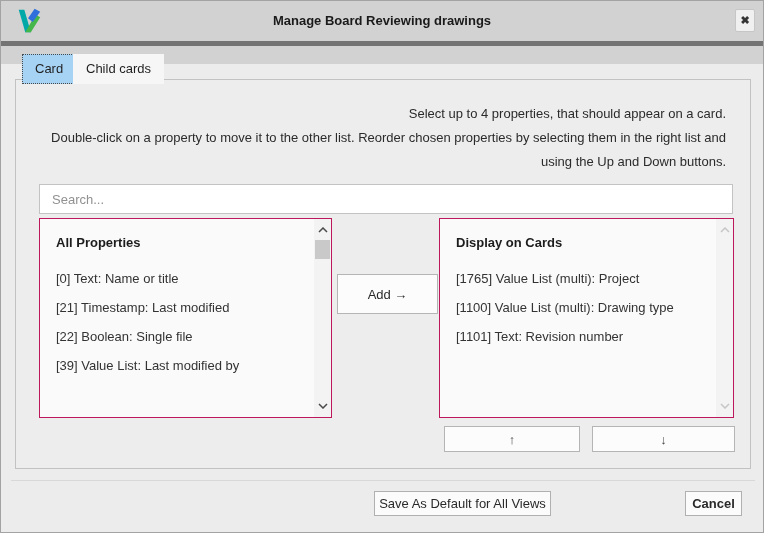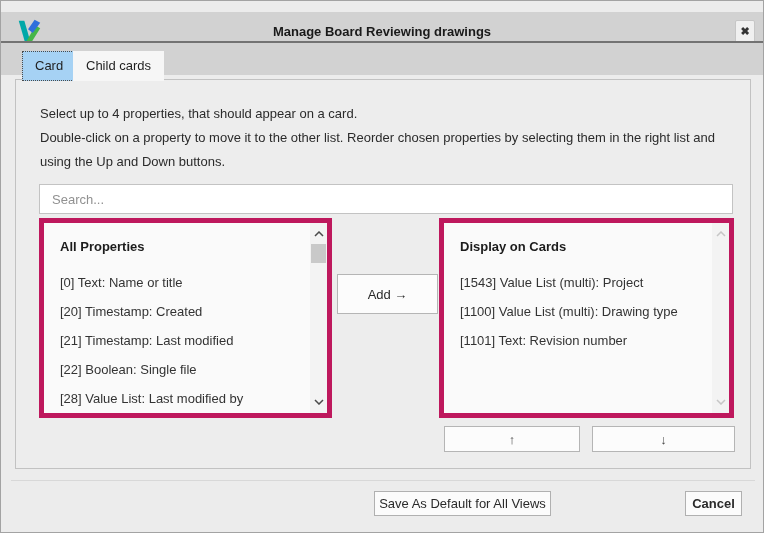--- a/index.html
+++ b/index.html
@@ -12,40 +12,40 @@
   }
   .dialog {
     position: relative;
     width: 764px; height: 533px;
     background: #ececec;
     border: 1px solid #a3a3a3;
     overflow: hidden;
   }
   
   .titlebar {
-    position: absolute; left: 0; top: 11px; width: 100%; height: 40px;
+    position: absolute; left: 0; top: 0; width: 100%; height: 40px;
     background: #d2d2d2;
     padding-left: 28px;
   }
   .logo { position: absolute; left: 14px; top: 6px; width: 28px; height: 28px; }
   .title {
     position: absolute; left: 0; top: 0; width: 100%; height: 40px;
     line-height: 40px; text-align: center; font-weight: bold; color: #1a1a1a;
   }
   .close-btn {
     position: absolute; right: 8px; top: 8px; width: 20px; height: 23px;
     background: #f0f0f0; border: 1px solid #c6c6c6; border-radius: 2px;
     font-size: 11px; font-weight: bold; color: #333;
     display: flex; align-items: center; justify-content: center;
     cursor: pointer;
   }
   
   .tabstrip {
-    position: absolute; left: 0; top: 40px; width: 100%; height: 34px;
-    background: #d2d2d2; border-top: 2px solid #737373;
+    position: absolute; left: 0; top: 40px; width: 100%; height: 23px;
+    background: #d2d2d2; border-top: 5px solid #737373;
   }
   .tab {
     position: absolute; top: 8px; height: 30px; line-height: 28px;
     padding: 0 12px; cursor: pointer; z-index: 3; color: #1f1f1f;
   }
   .tab-active {
     left: 21px;
     background: #a6d2f4;
     border: 1px dotted #4a4a4a;
   }
@@ -53,32 +53,32 @@
     left: 72px;
     background: #f6f6f6;
     border: 1px solid #f6f6f6;
   }
   
   .panel {
     position: absolute; left: 14px; top: 78px; width: 736px; height: 390px;
     background: #ededed; border: 1px solid #c2c2c2; z-index: 2;
   }
   .instructions { position: absolute; left: 24px; top: 22px; right: 24px; color: #2b2b2b; }
-  .instructions p { line-height: 24px; }
+  .instructions p { line-height: 24px; text-align: right; }
   .search-input {
     position: absolute; left: 23px; top: 104px; width: 694px; height: 30px;
     border: 1px solid #c3c3c3; background: #ffffff; padding: 0 12px;
     font-family: "Liberation Sans", sans-serif; font-size: 13px; color: #ec4899;
     outline: none;
   }
   .search-input::placeholder { color: #919191; }
   
   .list {
     position: absolute; top: 138px; height: 200px;
-    background: #fafafa; border: 5px solid #be185d; overflow: hidden;
+    background: #fafafa; border: 1px solid #be185d; overflow: hidden;
   }
   .list-left  { left: 23px;  width: 293px; }
   .list-right { left: 423px; width: 295px; }
   .list-header { margin: 15px 16px 0 16px; font-weight: bold; color: #1c1c1c; line-height: 18px; }
   .list-items { list-style: none; margin-top: 12px; }
   .list-items li {
     line-height: 29px; padding: 0 16px; color: #333;
     white-space: nowrap; overflow: hidden; cursor: default;
   }
   
@@ -134,24 +134,23 @@
       <p>Select up to 4 properties, that should appear on a card.</p>
       <p>Double-click on a property to move it to the other list. Reorder chosen properties by selecting them in the right list and using the Up and Down buttons.</p>
     </div>
 
     <input class="search-input" type="text" placeholder="Search..." style="">
 
     <div class="list list-left">
       <div class="list-header">All Properties</div>
       <ul class="list-items">
           <li>[0] Text: Name or title</li>
-          <li>[20] Timestamp: Created</li>
           <li>[21] Timestamp: Last modified</li>
           <li>[22] Boolean: Single file</li>
-          <li>[28] Value List: Last modified by</li>
+          <li>[39] Value List: Last modified by</li>
         </ul>
       <div class="sb">
         <div class="sb-btn up">
           <svg width="10" height="6">
               <polyline points="1,5 5,1 9,5" stroke="#4a4a4a" stroke-width="1.5" fill="none"></polyline>
             </svg>
         </div>
         <div class="sb-thumb"></div>
         <div class="sb-btn down">
           <svg width="10" height="6">
@@ -159,21 +158,21 @@
             </svg>
         </div>
       </div>
     </div>
 
     <div class="btn btn-add">Add  →</div>
 
     <div class="list list-right">
       <div class="list-header">Display on Cards</div>
       <ul class="list-items">
-          <li>[1543] Value List (multi): Project</li>
+          <li>[1765] Value List (multi): Project</li>
           <li>[1100] Value List (multi): Drawing type</li>
           <li>[1101] Text: Revision number</li>
         </ul>
       <div class="sb">
         <div class="sb-btn up">
           <svg width="10" height="6">
               <polyline points="1,5 5,1 9,5" stroke="#c6c6c6" stroke-width="1.5" fill="none"></polyline>
             </svg>
         </div>
         <div class="sb-btn down">

